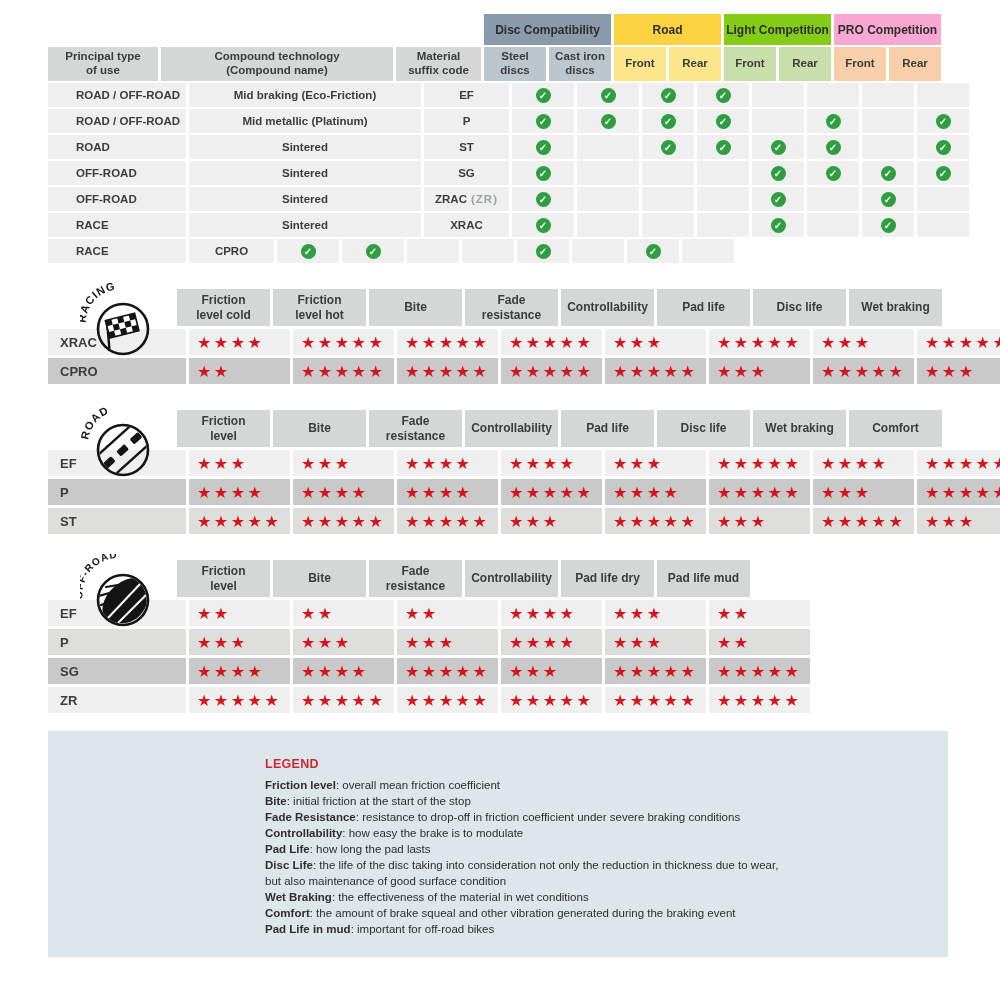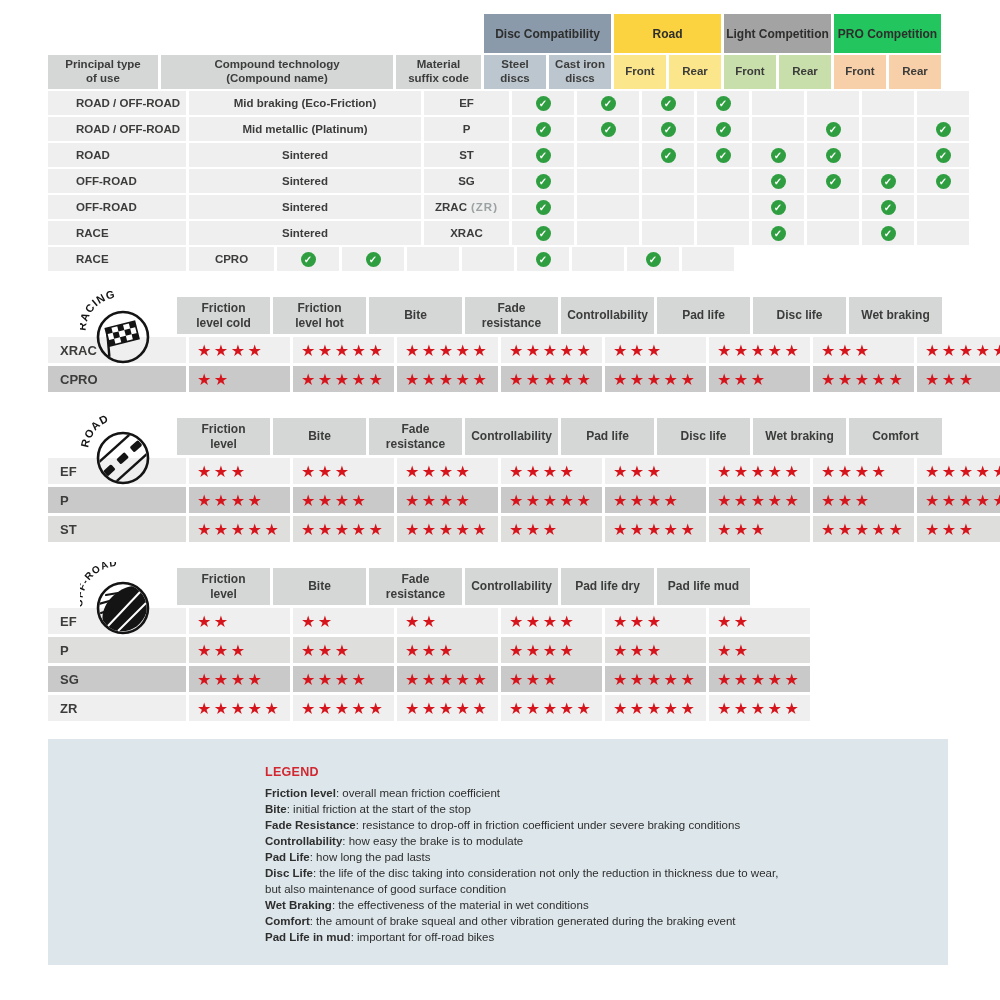--- a/index.html
+++ b/index.html
@@ -6,23 +6,23 @@
     font-family:"Liberation Sans",sans-serif;color:#3c3c3b;}
   #wrap{position:absolute;left:48px;top:14px;width:900px;}
   .trow{display:flex;gap:3px;margin-bottom:2px;}
   .sp{background:transparent;}
   
   .c-use{width:110px;flex:none}.c-tech{width:232px;flex:none}.c-code{width:85px;flex:none}
   .c-disc{width:62px;flex:none}.c-fr{width:52px;flex:none}
   .gw0{width:127px;flex:none}.gw1,.gw2,.gw3{width:107px;flex:none}
   
   .c-label{width:126px;flex:none}.c-star{width:93px;flex:none}
-  .gcell{height:39px;display:flex;align-items:center;justify-content:center;
+  .gcell{height:31px;display:flex;align-items:center;justify-content:center;
     font-weight:bold;font-size:12px;color:#2e2e2d;}
-  .g0{background:#8a9aab}.g1{background:#fbd340}.g2{background:#a3a3a3}.g3{background:#22c55e}
+  .g0{background:#8a9aab}.g1{background:#fbd340}.g2{background:#84cc16}.g3{background:#f9a8d4}
   .hcell{height:34px;background:#d4d7d6;display:flex;align-items:center;justify-content:center;
     text-align:center;font-weight:bold;font-size:11.5px;line-height:1.18;}
   .sub0{background:#bcc6ce}.sub1{background:#fbe68c}.sub2{background:#c8dfab}.sub3{background:#f7cfa9}
   .dcell{height:24px;background:#efefef;display:flex;align-items:center;font-size:11.5px;font-weight:bold;}
   .use{padding-left:28px}.tech{justify-content:center}.code{justify-content:center}.ck{justify-content:center}
   .note{color:#9aa2a2;font-weight:bold;margin-left:4px;letter-spacing:1px;}
   .check{width:15px;height:15px;border-radius:50%;background:#2f9e41;color:#fff;
     font-size:10px;font-weight:bold;display:flex;align-items:center;justify-content:center;}
   
   .section{position:relative;}

